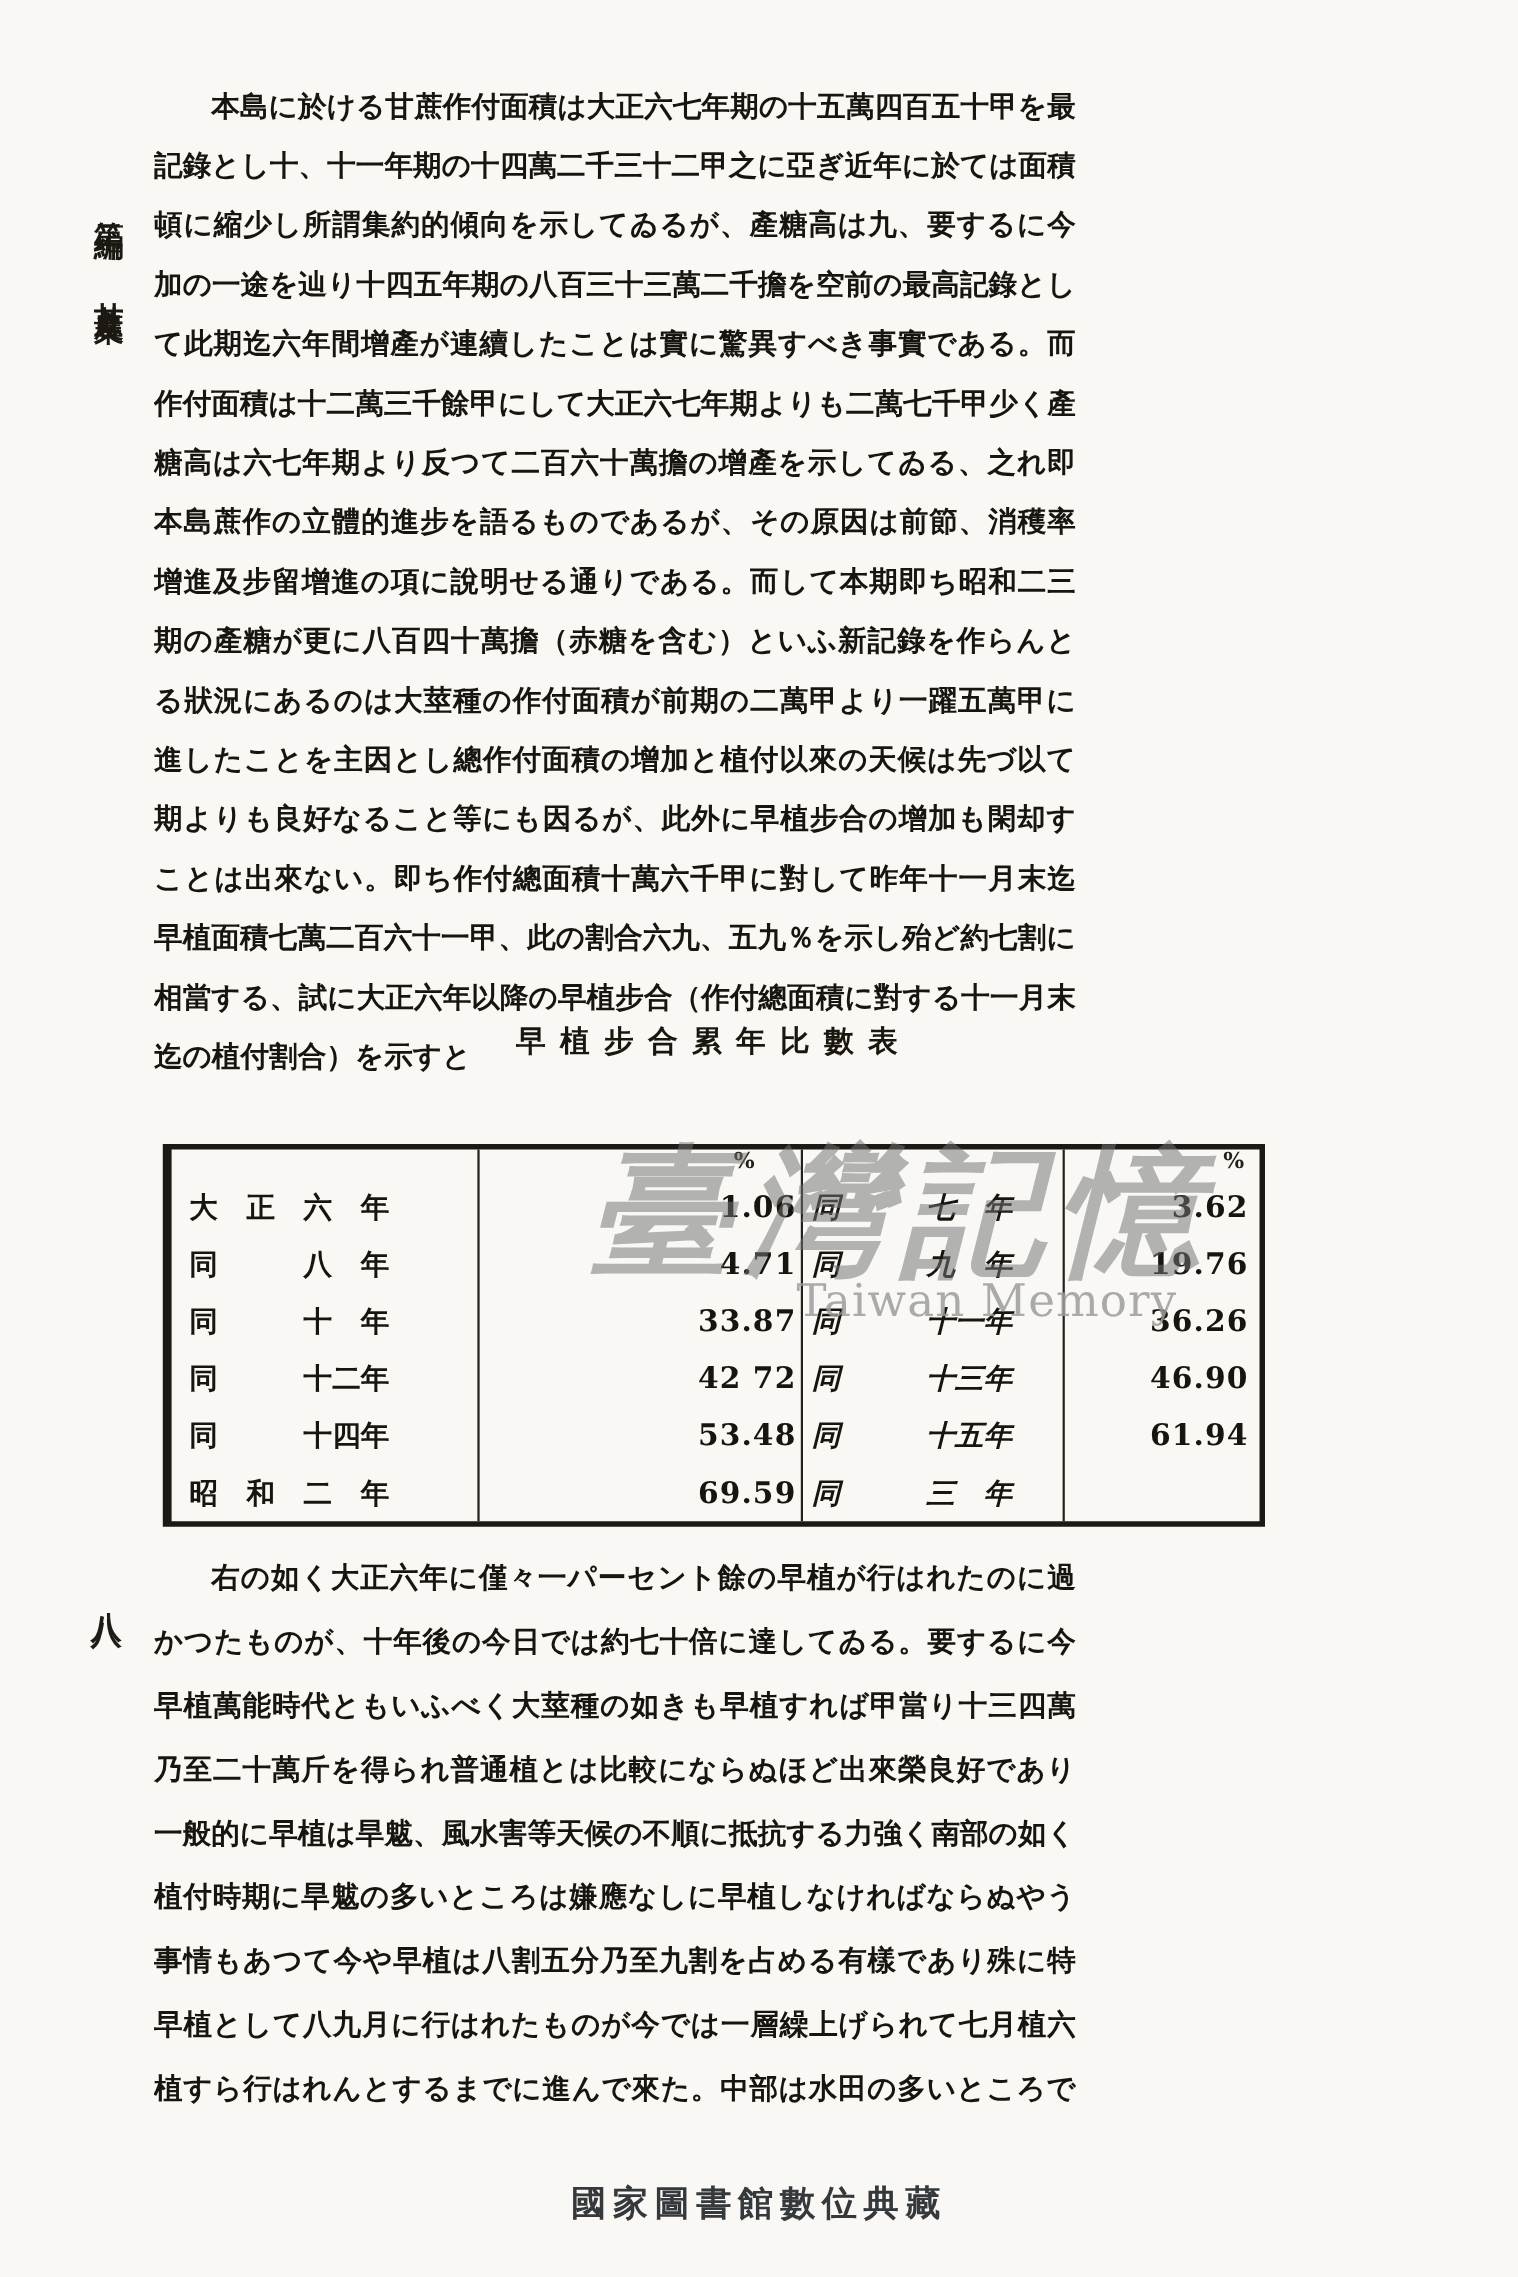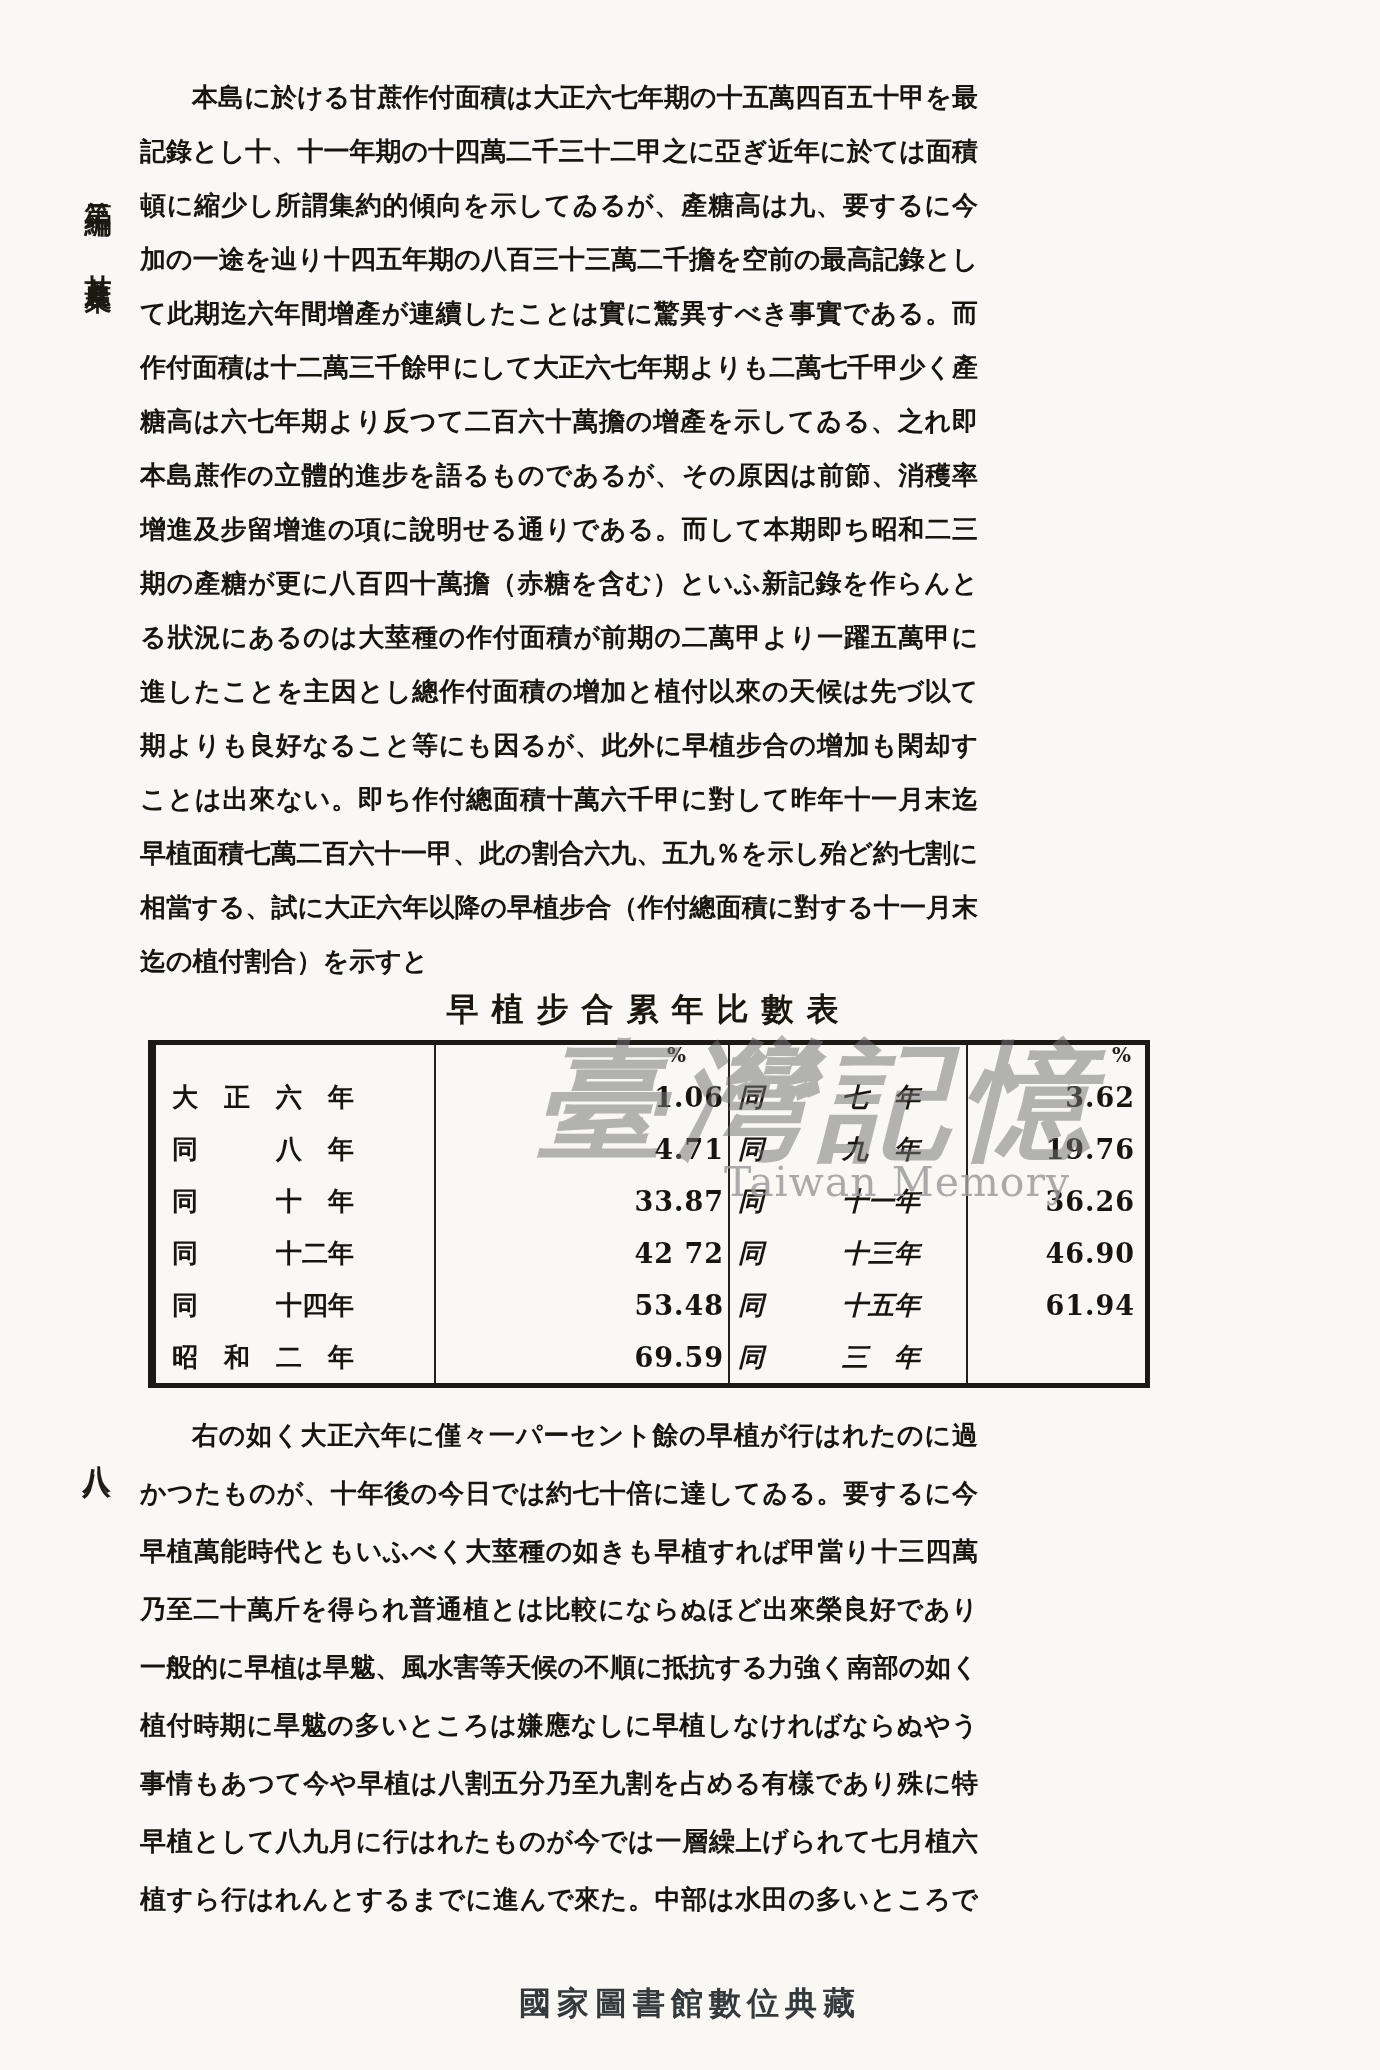--- a/index.html
+++ b/index.html
@@ -33,22 +33,22 @@
     font-size:26px; height:54px; line-height:54px;
     text-align:justify; text-align-last:justify; text-justify:inter-character;
     white-space:normal; overflow:hidden;
   }
   #para2 .line { height:58px; line-height:58px; }
   #para1 .line:first-child, #para2 .line:first-child { text-indent:52px; }
   #para1 .line:last-child { text-align-last:left; }
 
   
   .table-title {
-    position:absolute; left:148px; top:988px; width:1002px;
-    text-align:center; font-size:32px; font-weight:bold; letter-spacing:13px;
+    position:absolute; left:148px; top:928px; width:1002px;
+    text-align:center; font-size:27px; font-weight:bold; letter-spacing:13px;
     color:#1b170f;
   }
   .cmp-table {
     position:absolute; left:148px; top:1040px; width:1002px; height:348px;
     border:5px solid #1d1a15; border-left-width:8px;
     box-sizing:border-box; padding-top:26px; background:transparent;
   }
   .vline { position:absolute; top:0; bottom:0; width:2px; background:#24201a; }
   .v1 { left:278px; } .v2 { left:572px; } .v3 { left:810px; }
   .trow { display:flex; height:52px; align-items:center; font-size:26px; font-weight:bold; }

